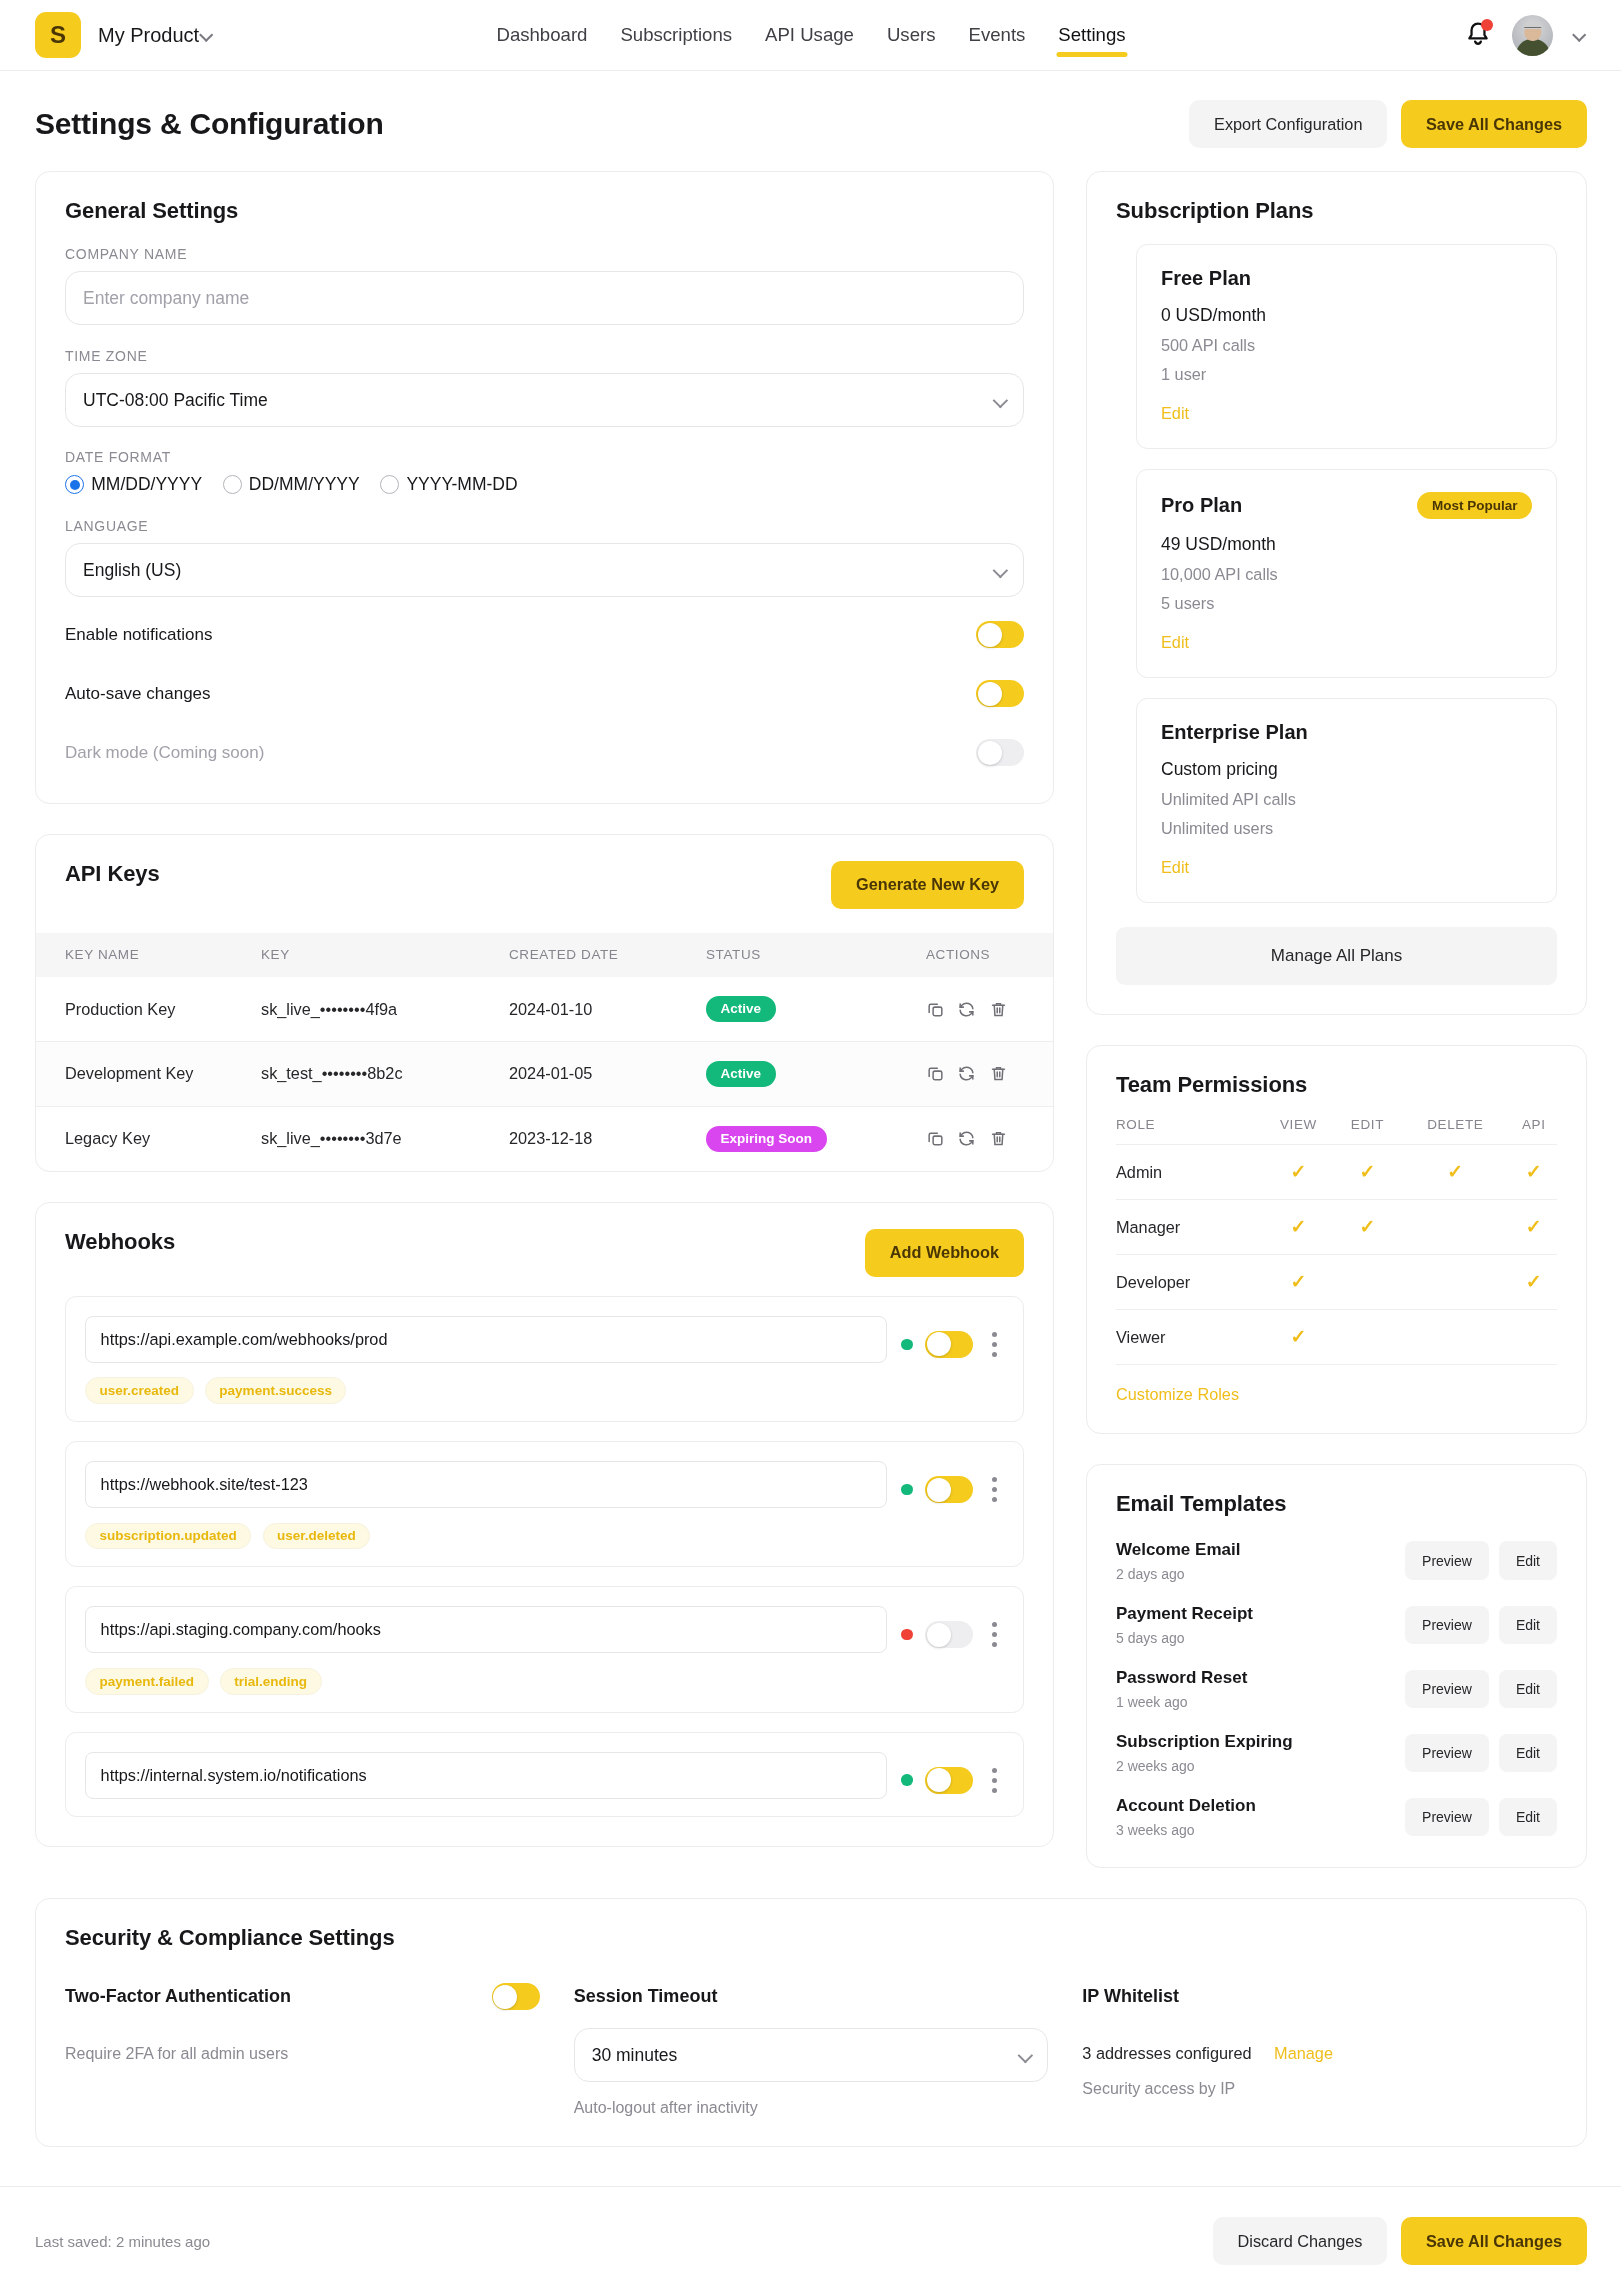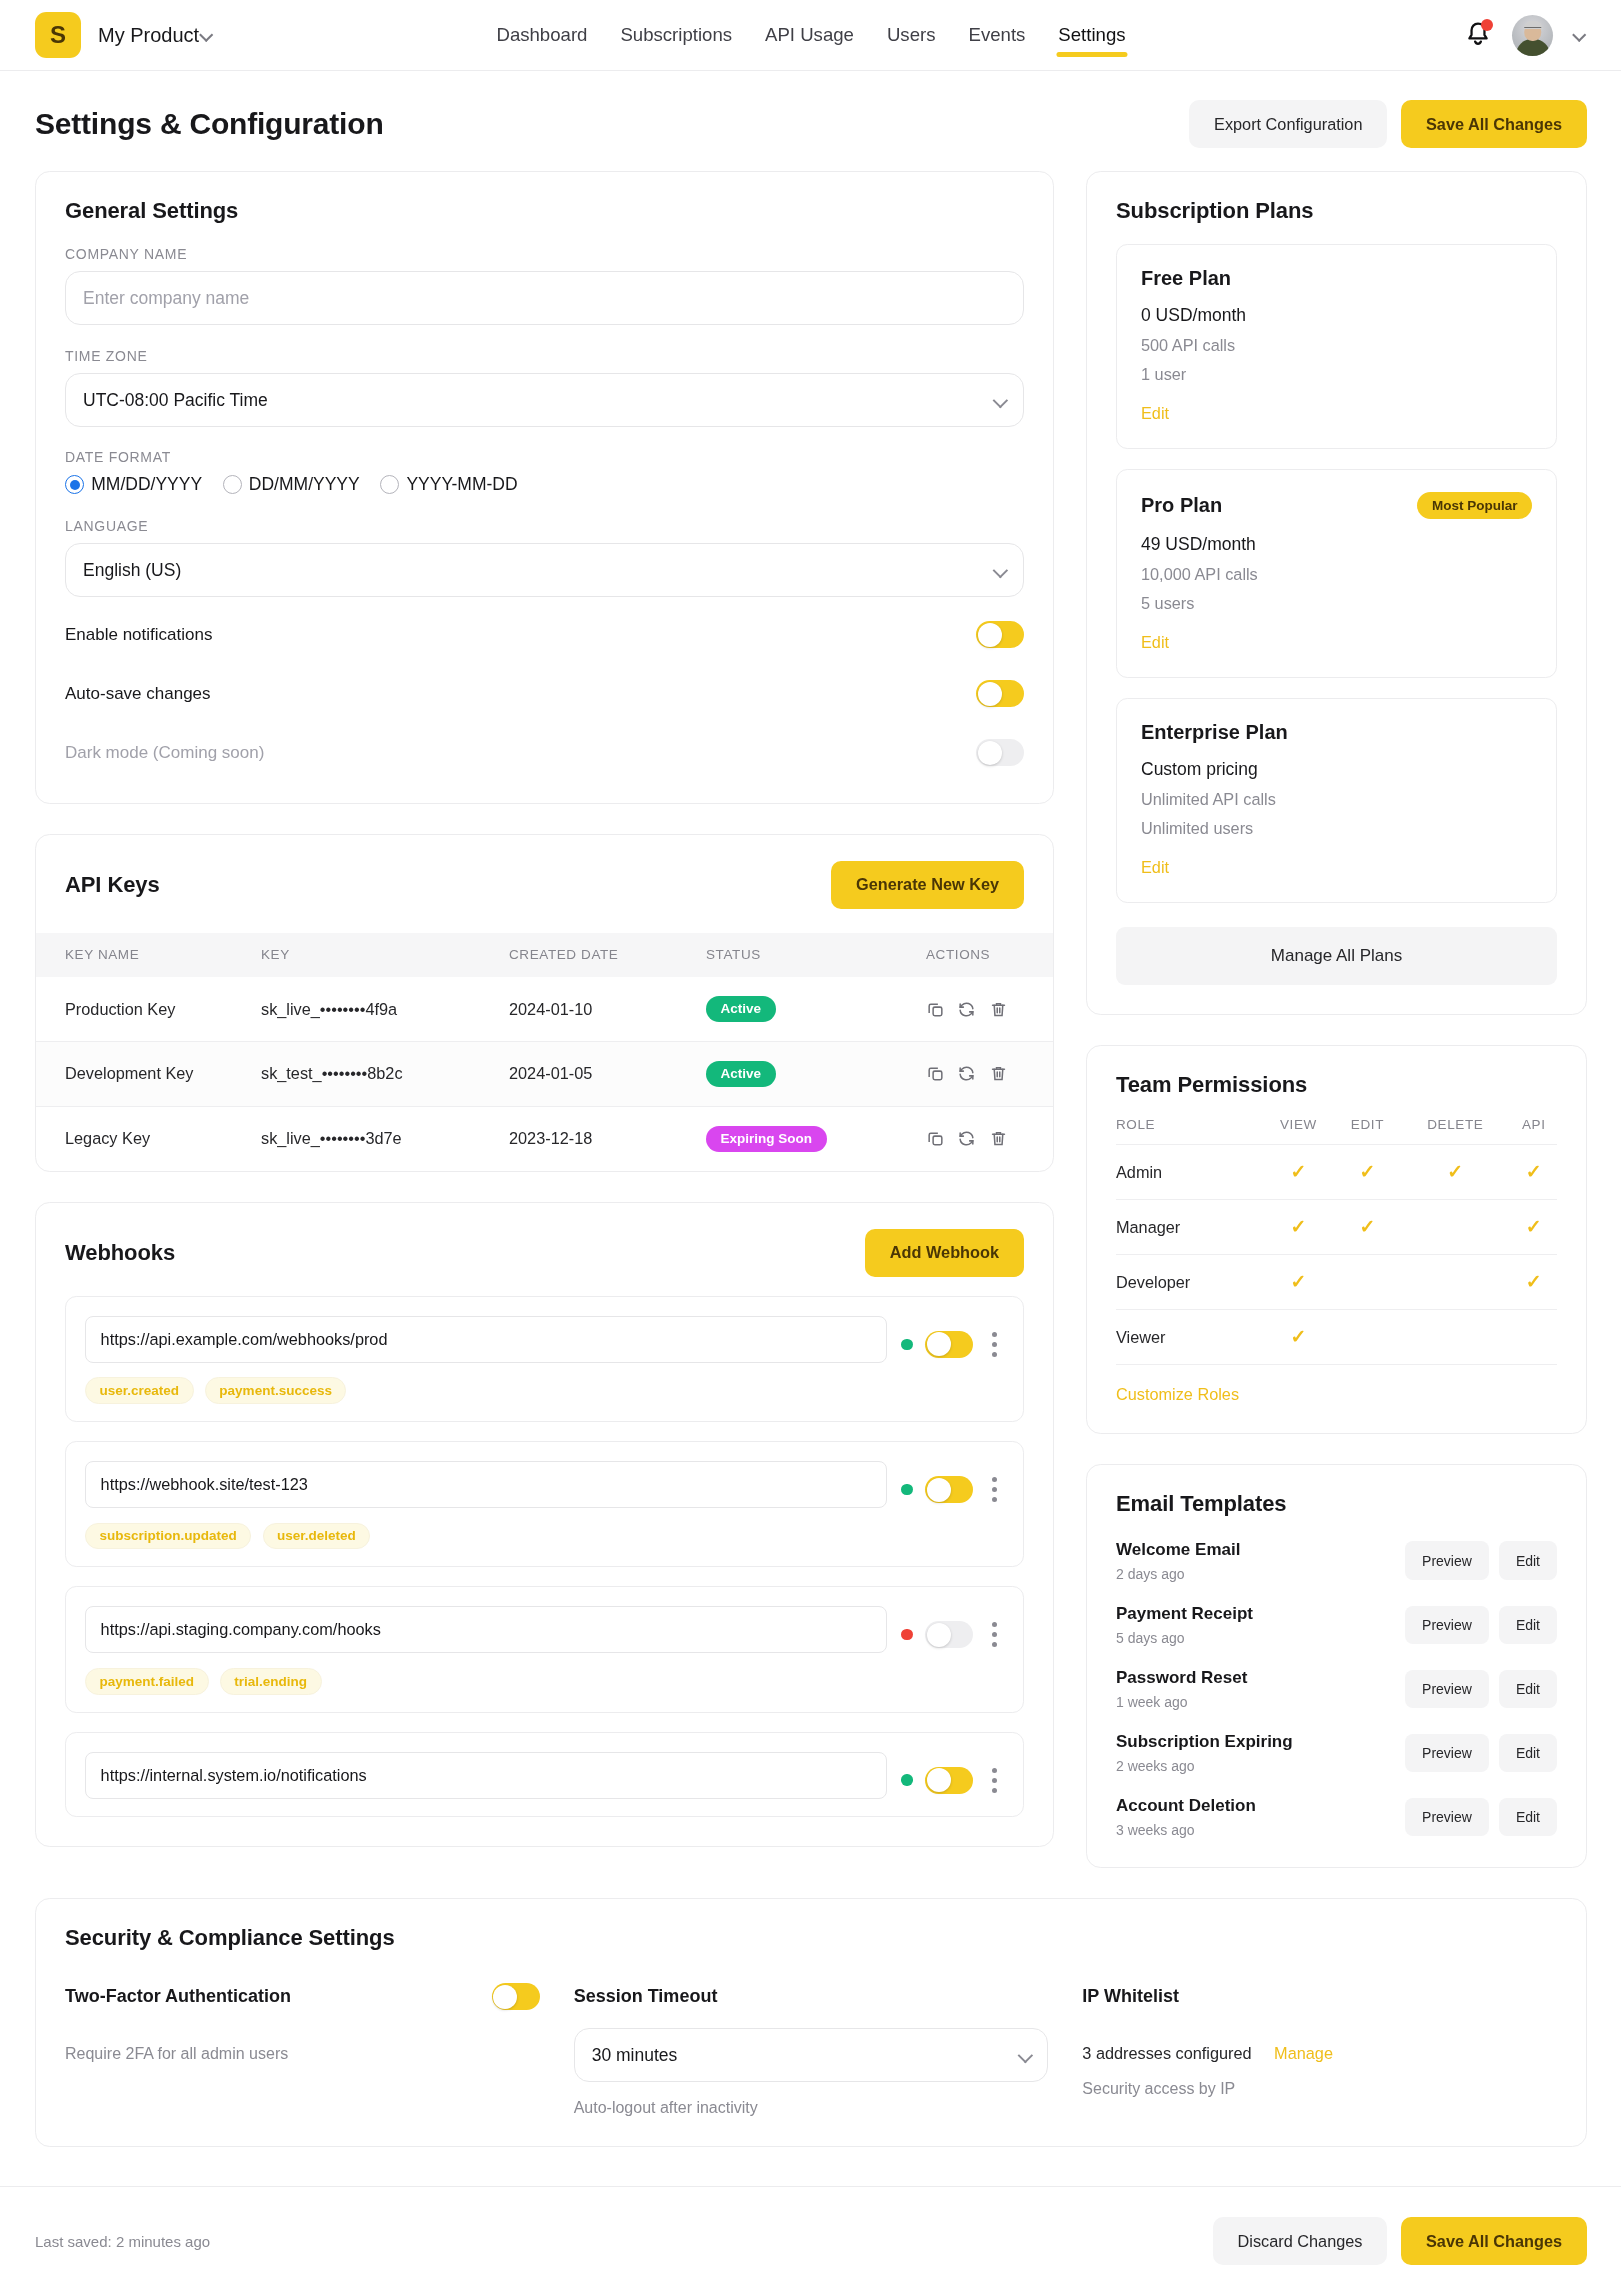--- a/index.html
+++ b/index.html
@@ -87,21 +87,21 @@
     display:flex; gap:32px; padding: 0 35px; align-items:flex-start;
   }
   .col-left{ width: 1019px; flex:0 0 1019px; display:flex; flex-direction:column; gap:30px; }
   .col-right{ width: 501px; flex:0 0 501px; display:flex; flex-direction:column; gap:30px; }
 
   .card{
     background:#fff; border:1.1px solid #ececee; border-radius:14.6px;
   }
   .card-pad{ padding: 26px 29px 29px 29px; }
   .card-title{ font-size:22px; font-weight:bold; letter-spacing:-0.1px; }
-  .card-title-row{ display:flex; align-items:center; }
+  .card-title-row{ display:flex; }
   .card-title-row .btn{ margin-left:auto; }
 
   
   .field-label{
     font-size:14px; color:#8a8a92; letter-spacing:0.7px; margin-top:22.5px; margin-bottom:9px; text-transform:uppercase;
   }
   .input, .select{
     width:100%; height:54px; border:1.1px solid #e6e6e8; border-radius:15px;
     background:#fff; font-family:inherit; font-size:17.5px; color:#18181b;
     padding: 0 17px; outline:none;
@@ -182,21 +182,21 @@
     font-size:13.5px; font-weight:600; padding: 5.6px 13.5px; line-height:1; white-space:nowrap;
   }
   .wh-ctl{ display:flex; align-items:center; gap:12.4px; padding-top:12.4px; }
   .dot{ width:11.3px; height:11.3px; border-radius:50%; background:#13b87b; flex:0 0 11.3px;}
   .dot.red{ background:#ef4136; }
   .kebab{ display:flex; flex-direction:column; gap:5px; cursor:pointer; padding:3.4px 6.8px;}
   .kebab i{ width:5px; height:5px; border-radius:50%; background:#8a8a92; display:block;}
 
   
   .plan{
-    border:1.1px solid #ececee; border-radius:11.3px; padding: 22.5px 24px 25px 24px; margin-top:20px;
+    border:1.1px solid #ececee; border-radius:11.3px; padding: 22.5px 24px 25px 24px; margin-top:20px;margin-left:20px;
   }
   .plan-head{ display:flex; align-items:center; }
   .plan-name{ font-size:20px; font-weight:bold; }
   .pop-badge{
     margin-left:auto; background:#F5CB1E; color:#4a3605; font-size:13.5px; font-weight:bold;
     border-radius:563px; padding:6.8px 14.6px; line-height:1;
   }
   .plan-price{ font-size:17.5px; color:#18181b; margin-top:14.6px; }
   .plan-meta{ font-size:16.3px; color:#8a8a92; margin-top:10px; }
   .plan-edit{

